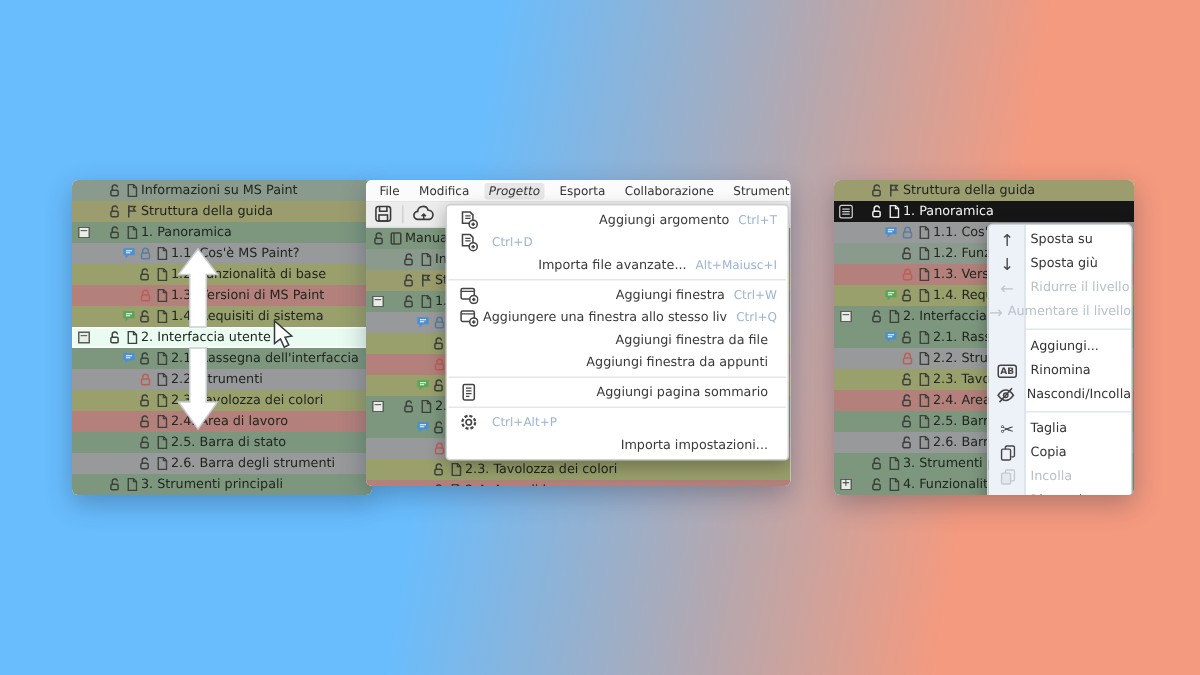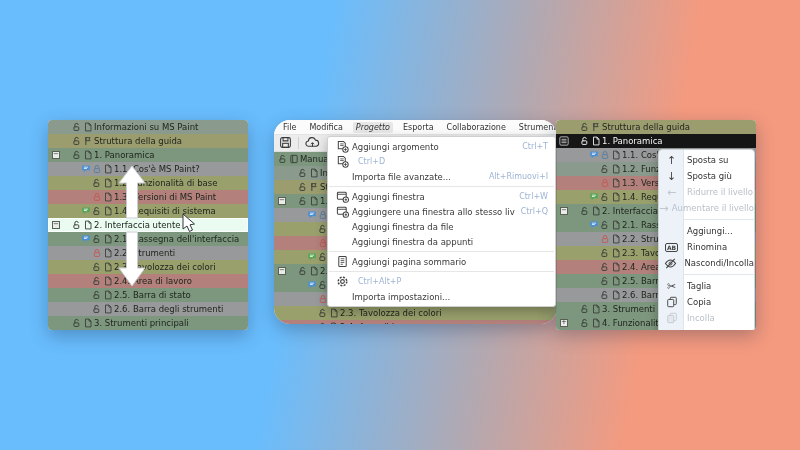--- a/index.html
+++ b/index.html
@@ -2,21 +2,21 @@
 <html><head>
 <meta charset="utf-8">
 <style>
   html,body{margin:0;padding:0;}
   .stage{position:relative;width:800px;height:450px;overflow:hidden;
     font-family:"DejaVu Sans",sans-serif;
     background:linear-gradient(100deg,#69bdfd 38%,#b3a8b0 62%,#f49a7f 80%);}
   .panel{position:absolute;border-radius:4px;overflow:hidden;
     box-shadow:0 6px 18px rgba(20,35,70,.30);background:#fff;}
   .panel-left{left:48px;top:120px;width:200px;height:210px;}
-  .panel-mid{left:274px;top:120px;width:283px;height:204px;border-radius:16px;}
+  .panel-mid{left:244px;top:120px;width:283px;height:204px;}
   .panel-right{left:556px;top:120px;width:200px;height:210px;}
   
   .rows{position:relative;}
   .trow{position:relative;height:14px;font-size:8.5px;line-height:14px;color:#20261f;}
   .trow .rlabel{position:absolute;top:0;white-space:nowrap;}
   .trow .ricons{position:absolute;top:2px;display:flex;gap:1px;}
   .trow .ricons span{width:10px;height:10px;display:block;}
   .trow .ricons svg{width:10px;height:10px;display:block;}
   .trow.dark{color:#f4f4f4;}
   .trow.sel{box-shadow:inset 0 0 0 1px rgba(255,255,255,.85);}
@@ -31,21 +31,21 @@
   .menubar .mb.active{background:#e7e7e7;font-style:italic;}
   .toolbar{height:16px;display:flex;align-items:center;gap:6px;padding:0 5px;
     background:#ececec;border-bottom:1px solid #ddd;}
   .tsep{width:1px;height:12px;background:#cfcfcf;}
   
   .dropdown{position:absolute;left:53px;top:16px;width:229px;background:#fff;z-index:30;
     border:1px solid #cfcfcf;border-radius:3px;box-shadow:0 4px 12px rgba(0,0,0,.28);padding:2px 0;box-sizing:border-box;}
   .mitem{height:15px;display:flex;align-items:center;padding:0 7px 0 4px;font-size:8.5px;color:#3a3a3a;}
   .micon{width:20px;display:flex;justify-content:center;}
   .micon svg{width:13px;height:13px;}
-  .mlabel{flex:1;white-space:nowrap;overflow:hidden;}
+  .mlabel{flex:1;white-space:nowrap;overflow:hidden;text-align:right;}
   .mshort{color:#9db4d4;font-size:8px;margin-left:6px;white-space:nowrap;}
   .msep{height:1px;background:#e6e6e6;margin:2px 1px;}
   
   .ctxmenu{position:absolute;left:102px;top:29px;width:97px;z-index:30;box-sizing:border-box;
     background:linear-gradient(to right,#edf2f9 0,#edf2f9 24px,#dfe5ec 24px,#dfe5ec 25px,#fff 25px);
     border:1px solid #cfd4da;border-radius:4px;box-shadow:0 4px 12px rgba(0,0,0,.28);padding:2px 0;}
   .citem{height:16px;display:flex;align-items:center;font-size:8.5px;color:#333;}
   .citem.disabled{color:#b9c0c9;}
   .cicon{width:25px;display:flex;justify-content:center;align-items:center;font-size:10px;color:#444;}
   .citem.disabled .cicon{color:#c0c6cd;}
@@ -635,21 +635,21 @@
               <path d="M4.5 4.2h3.8M4.5 6h3.8" stroke="#444" stroke-width=".9"></path>
               <circle cx="10.2" cy="10.2" r="2.9" fill="#fff" stroke="#444" stroke-width="1.1"></circle>
               <path d="M10.2 8.9v2.6M8.9 10.2h2.6" stroke="#444" stroke-width="1.1"></path>
             </svg>
           </span>
           <span class="mshort">Ctrl+D</span>
         </div>
         <div class="mitem">
           <span class="micon"></span>
           <span class="mlabel">Importa file avanzate...</span>
-          <span class="mshort">Alt+Rimuovi+I</span>
+          <span class="mshort">Alt+Maiusc+I</span>
         </div>
         <div class="msep"></div>
         <div class="mitem">
           <span class="micon">
             <svg viewBox="0 0 14 14">
               <rect x="1.5" y="2.5" width="9.5" height="7.5" rx="1" fill="none" stroke="#444" stroke-width="1.1"></rect>
               <path d="M1.5 4.6h9.5" stroke="#444" stroke-width="1"></path>
               <circle cx="10.6" cy="10.4" r="2.9" fill="#fff" stroke="#444" stroke-width="1.1"></circle>
               <path d="M10.6 9.1v2.6M9.3 10.4h2.6" stroke="#444" stroke-width="1.1"></path>
             </svg>

